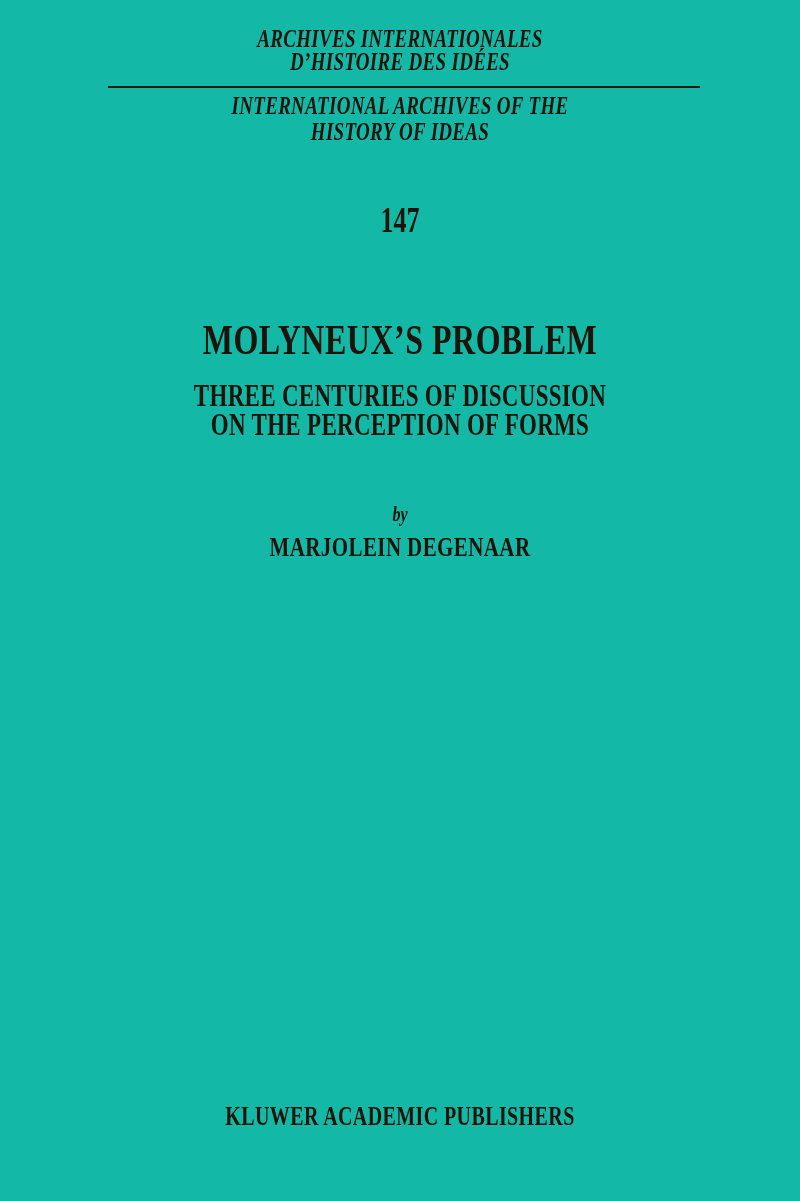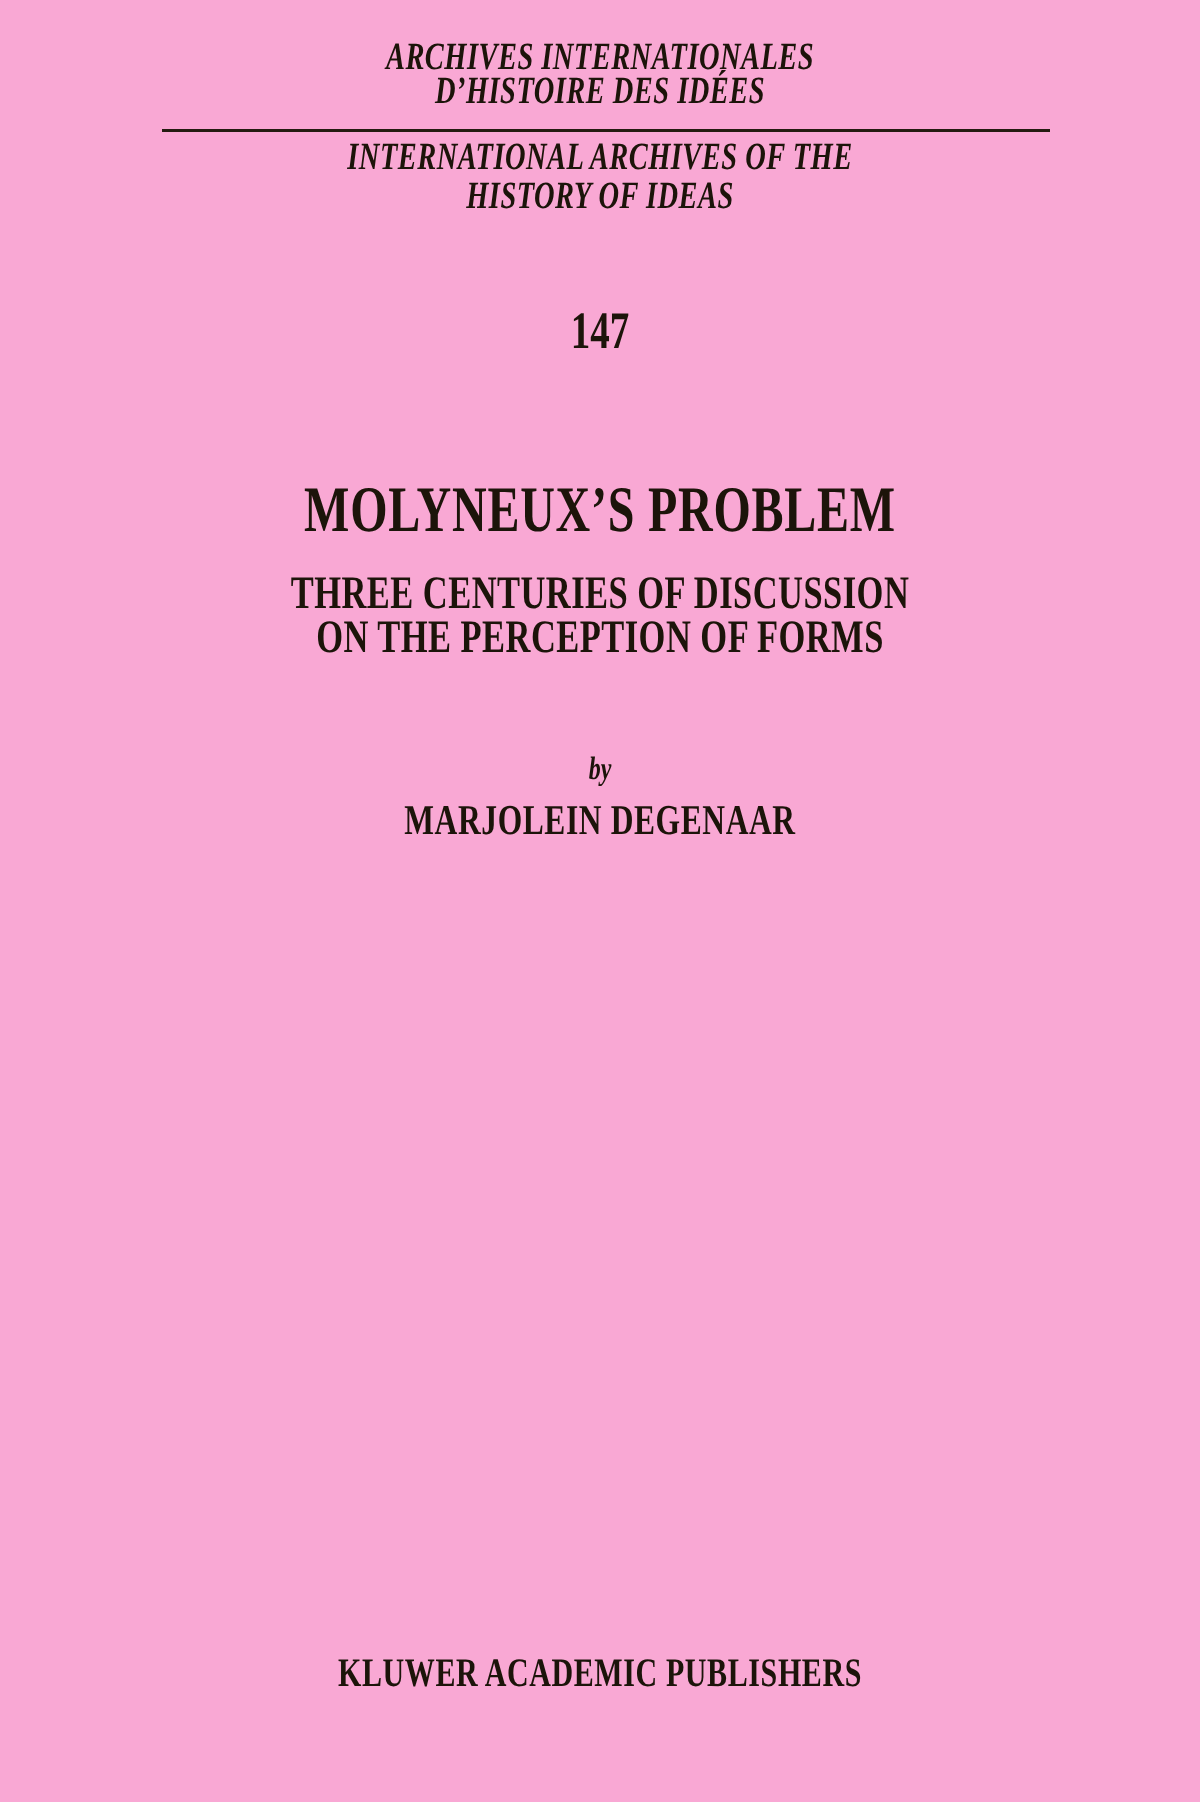--- a/index.html
+++ b/index.html
@@ -53,21 +53,21 @@
   .mast-1 { top: 29px; }
   .mast-2 { top: 52px; }
   .mast-3 { top: 96px; }
   .mast-4 { top: 122px; }
   .sub-1  { top: 384px; }
   .sub-2  { top: 413px; }
 </style>
 </head>
 <body>
 
-<div class="cover" style="background: #f9a8d4; color: rgb(28, 20, 10);">
+<div class="cover" style="background: #14b8a6; color: rgb(28, 20, 10);">
 
   <div class="t masthead-line mast-1">ARCHIVES INTERNATIONALES</div>
 
   <div class="t masthead-line mast-2">D’HISTOIRE DES IDÉES</div>
 
   <div class="masthead-rule" style="background: rgb(36, 27, 16);"></div>
 
   <div class="t masthead-line mast-3">INTERNATIONAL ARCHIVES OF THE</div>
 
   <div class="t masthead-line mast-4">HISTORY OF IDEAS</div>

